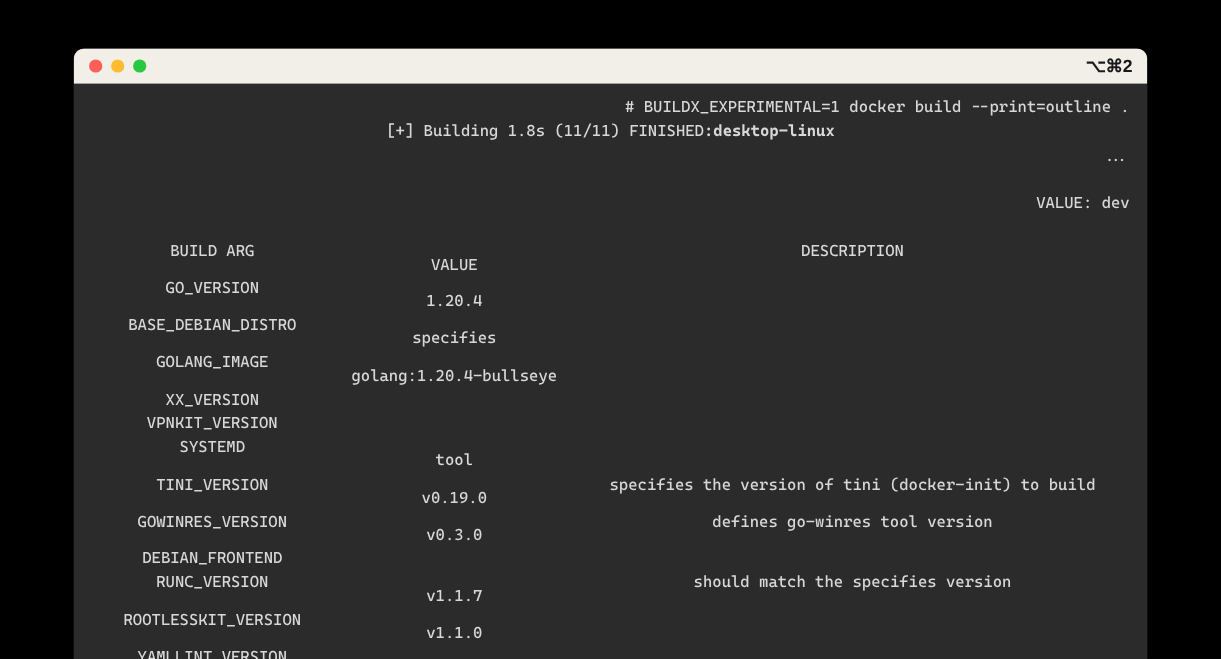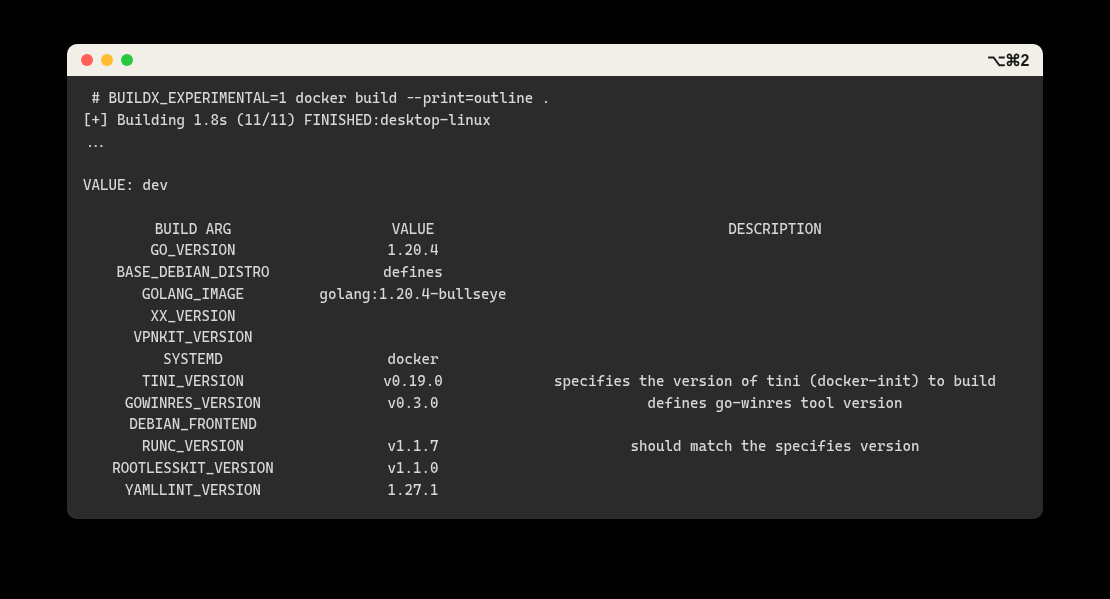--- a/index.html
+++ b/index.html
@@ -56,35 +56,36 @@
       background: #2b2b2b;
       color: #d8d8d8;
       padding: 12px 16px 18px 16px;
       font-size: 14.5px;
       line-height: 1.5;
       font-family: ui-monospace, 'SF Mono', Menlo, Monaco, 'Cascadia Code', monospace;
     }
     .term-line {
       white-space: pre;
       min-height: 1.5em;
+      text-align: right;
     }
     .status-line {
       display: flex;
-      justify-content: flex-start;
+      justify-content: center;
       white-space: pre;
     }
     .status-left { flex: 0 0 auto; }
-    .status-right { flex: 0 0 auto; }
+    .status-right { flex: 0 0 auto; font-weight: bold; }
     .table-row {
       display: flex;
       white-space: pre;
       text-align: center;
     }
     .col-arg { width: 220px; flex-shrink: 0; }
-    .col-val { width: 220px; flex-shrink: 0; }
+    .col-val { width: 220px; flex-shrink: 0; margin-top: 12px; }
     .col-desc { flex: 1; }
   </style>
 </head>
 <body>
 
 <div class="terminal-window">
   <div class="titlebar">
     <div class="traffic-lights">
       <div class="light red"></div>
       <div class="light yellow"></div>
@@ -105,25 +106,25 @@
     <div class="term-line"> </div>
 
     <div class="table-row">
       <span class="col-arg">BUILD ARG</span>
       <span class="col-val">VALUE</span>
       <span class="col-desc">DESCRIPTION</span>
     </div>
 
     <div id="rows-container">
         <div class="table-row"><span class="col-arg">GO_VERSION</span><span class="col-val">1.20.4</span><span class="col-desc"></span></div>
-        <div class="table-row"><span class="col-arg">BASE_DEBIAN_DISTRO</span><span class="col-val">defines</span><span class="col-desc"></span></div>
+        <div class="table-row"><span class="col-arg">BASE_DEBIAN_DISTRO</span><span class="col-val">specifies</span><span class="col-desc"></span></div>
         <div class="table-row"><span class="col-arg">GOLANG_IMAGE</span><span class="col-val">golang:1.20.4-bullseye</span><span class="col-desc"></span></div>
         <div class="table-row"><span class="col-arg">XX_VERSION</span><span class="col-desc"></span></div>
         <div class="table-row"><span class="col-arg">VPNKIT_VERSION</span><span class="col-desc"></span></div>
-        <div class="table-row"><span class="col-arg">SYSTEMD</span><span class="col-val">docker</span><span class="col-desc"></span></div>
+        <div class="table-row"><span class="col-arg">SYSTEMD</span><span class="col-val">tool</span><span class="col-desc"></span></div>
         <div class="table-row"><span class="col-arg">TINI_VERSION</span><span class="col-val">v0.19.0</span><span class="col-desc">specifies the version of tini (docker-init) to build</span></div>
         <div class="table-row"><span class="col-arg">GOWINRES_VERSION</span><span class="col-val">v0.3.0</span><span class="col-desc">defines go-winres tool version</span></div>
         <div class="table-row"><span class="col-arg">DEBIAN_FRONTEND</span><span class="col-desc"></span></div>
         <div class="table-row"><span class="col-arg">RUNC_VERSION</span><span class="col-val">v1.1.7</span><span class="col-desc">should match the specifies version</span></div>
         <div class="table-row"><span class="col-arg">ROOTLESSKIT_VERSION</span><span class="col-val">v1.1.0</span><span class="col-desc"></span></div>
         <div class="table-row"><span class="col-arg">YAMLLINT_VERSION</span><span class="col-val">1.27.1</span><span class="col-desc"></span></div>
       </div>
   </div>
 </div>
 

